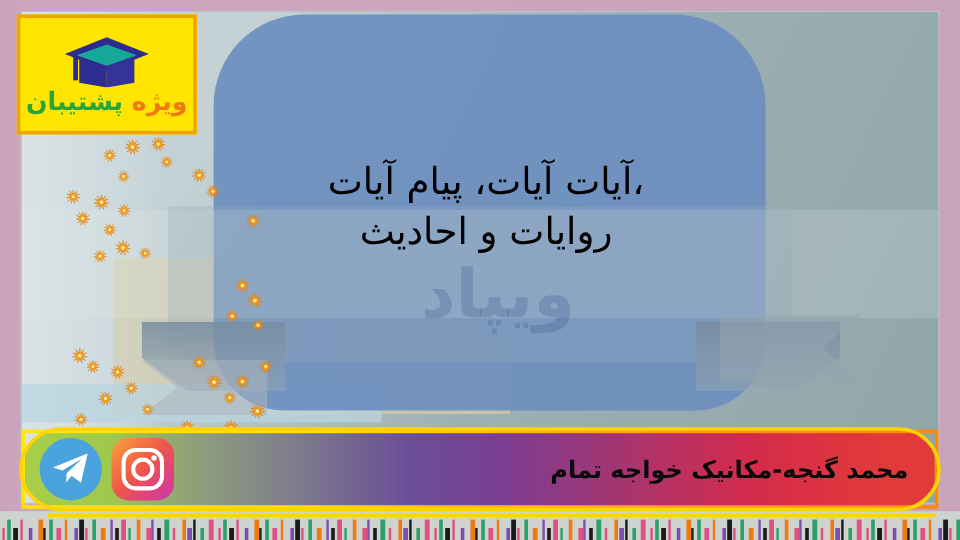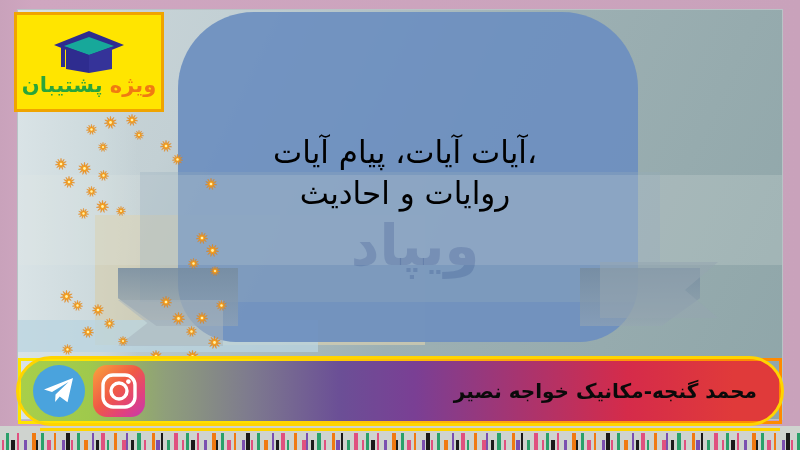--- a/index.html
+++ b/index.html
@@ -550,21 +550,21 @@
         <path d="M31 2 2 13.5l8 2.6L26.5 6 13.5 18.4l-.4 7.6 4.6-5.6 7.8 5.8z" fill="#ffffff"></path>
       </svg>
     </div>
     <div id="ig-icon">
       <svg width="38" height="38" viewBox="0 0 38 38" aria-hidden="true">
         <rect x="3" y="3" width="32" height="32" rx="10" fill="none" stroke="#ffffff" stroke-width="3.4"></rect>
         <circle cx="19" cy="19" r="8" fill="none" stroke="#ffffff" stroke-width="3.4"></circle>
         <circle cx="28.4" cy="9.6" r="2.3" fill="#ffffff"></circle>
       </svg>
     </div>
-    <div id="author">محمد گنجه-مکانیک خواجه نصیر</div>
+    <div id="author">محمد گنجه-مکانیک خواجه تمام</div>
   </div>
   <div id="social-bar-outline"></div>
 
   <div id="key-strip">
       <div class="key" style="left: 2px; height: 10px; width: 2px; background: rgb(224, 80, 127);"></div>
       <div class="key" style="left: 6px; height: 17px; width: 3px; background: rgb(42, 160, 106);"></div>
       <div class="key" style="left: 11px; height: 10px; width: 4px; background: rgb(26, 26, 26);"></div>
       <div class="key" style="left: 17px; height: 17px; width: 2px; background: rgb(224, 80, 127);"></div>
       <div class="key" style="left: 24px; height: 10px; width: 3px; background: rgb(122, 79, 176);"></div>
       <div class="key" style="left: 32px; height: 17px; width: 4px; background: rgb(240, 122, 18);"></div>

